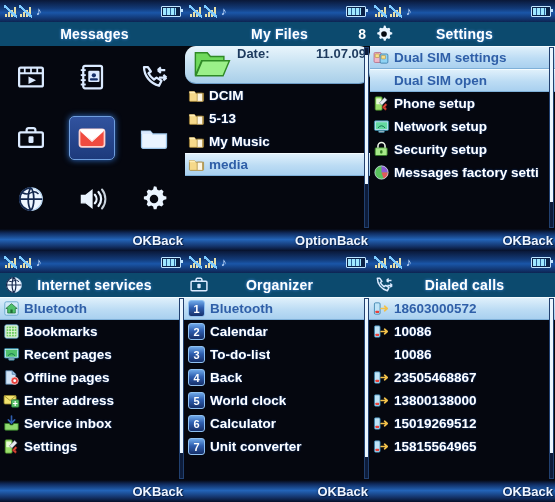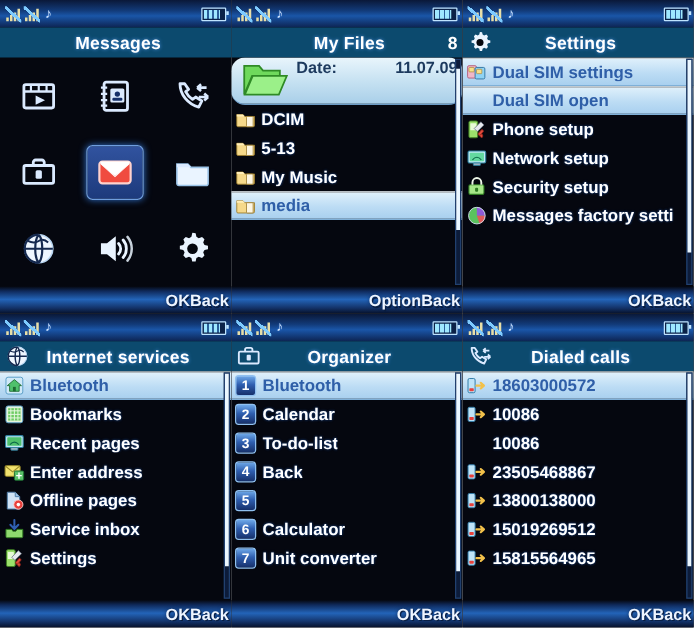--- a/index.html
+++ b/index.html
@@ -395,35 +395,35 @@
           <span class="ico"><svg viewBox="0 0 24 24" width="100%" height="100%">
               <rect x="2" y="3.5" width="20" height="13.5" rx="1.6" fill="#bfe8f5" stroke="#2c7f9c" stroke-width="1.2"></rect>
               <rect x="4" y="5.4" width="16" height="9.6" rx=".7" fill="#4fc16c"></rect>
               <path d="M7 13.8 q5-6 10 0" fill="none" stroke="#0d6b4a" stroke-width="1.3"></path>
               <rect x="8" y="17" width="8" height="3" rx=".7" fill="#9fb6c4" stroke="#2c7f9c" stroke-width="1"></rect>
             </svg></span>
           <span class="lbl">Recent pages</span>
         </div>
         <div class="row">
           <span class="ico"><svg viewBox="0 0 24 24" width="100%" height="100%">
+              <path d="M4 2.5 h9 l5 5 V21.5 H4z" fill="#cfe3f6" stroke="#4d7ba8" stroke-width="1.1"></path>
+              <path d="M13 2.5 V7.5 H18" fill="#9fc2e4" stroke="#4d7ba8" stroke-width="1.1"></path>
+              <circle cx="16.5" cy="16.5" r="5.2" fill="#e8413c" stroke="#ffd6d4" stroke-width="1"></circle>
+              <circle cx="16.5" cy="16.5" r="2" fill="#ffffff"></circle>
+            </svg></span>
+          <span class="lbl">Offline pages</span>
+        </div>
+        <div class="row">
+          <span class="ico"><svg viewBox="0 0 24 24" width="100%" height="100%">
               <rect x="1.5" y="5" width="17" height="12" rx="1.4" fill="#f2e36f" stroke="#9b8b2a" stroke-width="1.1"></rect>
               <path d="M1.8 5.4 L10 12 L18.2 5.4" fill="none" stroke="#9b8b2a" stroke-width="1.2"></path>
               <rect x="12" y="11" width="10.5" height="10.5" rx="1.4" fill="#5bc26a" stroke="#1d6b32" stroke-width="1.1"></rect>
               <path d="M17.2 12.6 v7.3 M14 16.2 h6.4" stroke="#ffffff" stroke-width="1.6"></path>
             </svg></span>
           <span class="lbl">Enter address</span>
-        </div>
-        <div class="row">
-          <span class="ico"><svg viewBox="0 0 24 24" width="100%" height="100%">
-              <path d="M4 2.5 h9 l5 5 V21.5 H4z" fill="#cfe3f6" stroke="#4d7ba8" stroke-width="1.1"></path>
-              <path d="M13 2.5 V7.5 H18" fill="#9fc2e4" stroke="#4d7ba8" stroke-width="1.1"></path>
-              <circle cx="16.5" cy="16.5" r="5.2" fill="#e8413c" stroke="#ffd6d4" stroke-width="1"></circle>
-              <circle cx="16.5" cy="16.5" r="2" fill="#ffffff"></circle>
-            </svg></span>
-          <span class="lbl">Offline pages</span>
         </div>
         <div class="row">
           <span class="ico"><svg viewBox="0 0 24 24" width="100%" height="100%">
               <path d="M2.5 12 h6.5 l1.2 2 h3.6 l1.2-2 h6.5 V20 a1.4 1.4 0 0 1 -1.4 1.4 H3.9 A1.4 1.4 0 0 1 2.5 20z" fill="#8fd96f" stroke="#2f7a22" stroke-width="1.1"></path>
               <path d="M12 1.5 v8 M12 11.5 L7.5 6.8 M12 11.5 L16.5 6.8" fill="none" stroke="#2f5fb0" stroke-width="2.3" stroke-linecap="round"></path>
             </svg></span>
           <span class="lbl">Service inbox</span>
         </div>
         <div class="row">
           <span class="ico"><svg viewBox="0 0 24 24" width="100%" height="100%">
@@ -480,20 +480,21 @@
         <div class="row">
           <span class="numbadge">3</span>
           <span class="lbl">To-do-list</span>
         </div>
         <div class="row">
           <span class="numbadge">4</span>
           <span class="lbl">Back</span>
         </div>
         <div class="row">
           <span class="numbadge">5</span>
+          <span class="lbl">World clock</span>
         </div>
         <div class="row">
           <span class="numbadge">6</span>
           <span class="lbl">Calculator</span>
         </div>
         <div class="row">
           <span class="numbadge">7</span>
           <span class="lbl">Unit converter</span>
         </div>
       </div>

